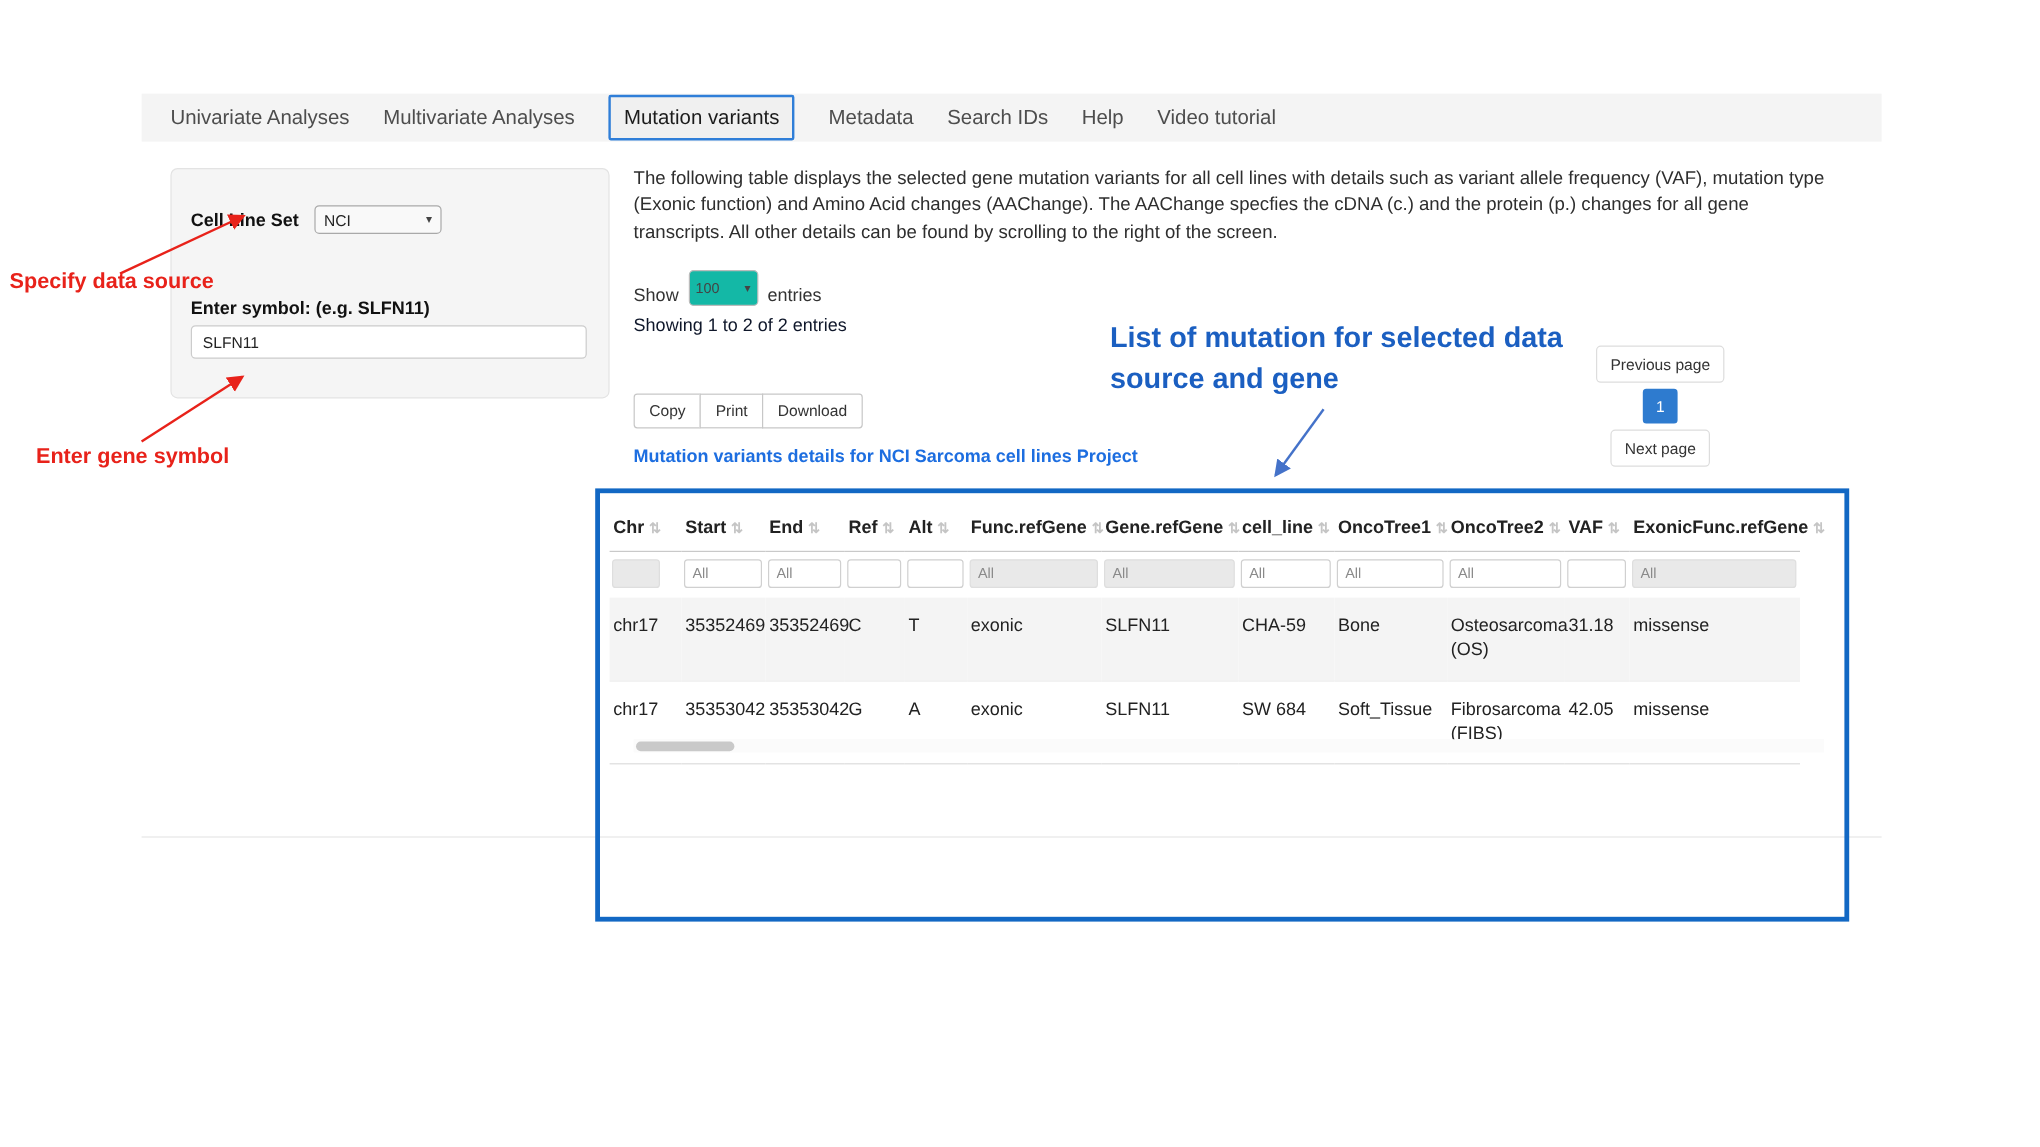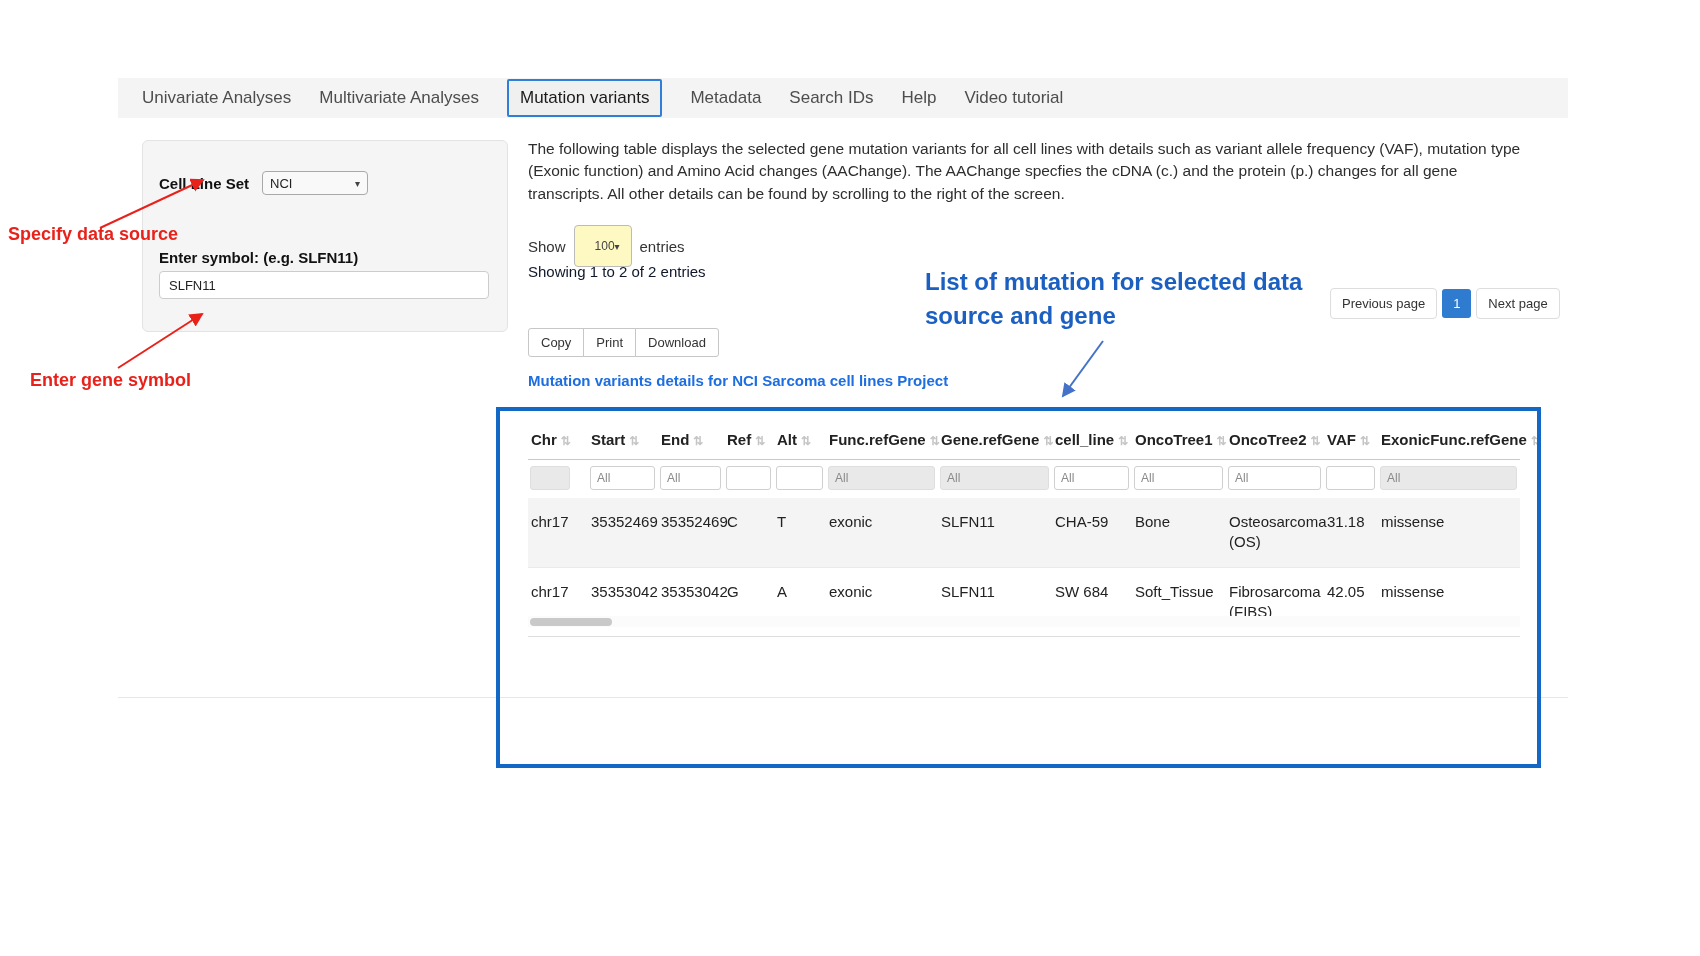--- a/index.html
+++ b/index.html
@@ -35,43 +35,43 @@
   .ann-red.a2{left:30px;top:370px;}
   .ann-blue-text{position:absolute;left:925px;top:265px;width:398px;
                  font-size:24px;font-weight:bold;color:#1b5fc1;line-height:1.42;}
   .arrow-layer{position:absolute;left:0;top:0;width:1700px;height:956px;pointer-events:none;}
   .blue-box{position:absolute;left:496px;top:407px;width:1045px;height:361px;
             border:4px solid #1268c4;box-sizing:border-box;pointer-events:none;}
 
   
   .desc{position:absolute;left:528px;top:138px;width:994px;font-size:15.5px;
         color:#2e2e2e;line-height:1.45;}
-  .show-row{position:absolute;left:528px;top:225px;display:flex;align-items:center;
+  .show-row{position:absolute;left:528px;top:225px;display:flex;align-items:flex-end;
             gap:8px;font-size:15px;color:#333;}
   .mini-select{display:inline-flex;align-items:center;justify-content:space-between;
-               width:58px;height:42px;border:1px solid #bbb;border-radius:4px;
-               background:#fef9c3;padding:0 20px;font-size:12px;color:#444;cursor:pointer;box-sizing:border-box;}
+               width:58px;height:30px;border:1px solid #bbb;border-radius:4px;
+               background:#14b8a6;padding:0 5px;font-size:12px;color:#444;cursor:pointer;box-sizing:border-box;}
   .showing{position:absolute;left:528px;top:263px;font-size:15px;color:#0f172a;}
   .btn-group{position:absolute;left:528px;top:328px;display:flex;}
   .dt-btn{font-family:"Liberation Sans",sans-serif;font-size:13px;color:#333;
           background:#fff;border:1px solid #c7c7c7;padding:6px 12px;margin-right:-1px;cursor:pointer;}
   .dt-btn:first-child{border-radius:3px 0 0 3px;}
   .dt-btn:last-child{border-radius:0 3px 3px 0;}
   .table-title{position:absolute;left:528px;top:372px;font-size:15px;
                font-weight:bold;color:#1d6ee0;}
 
   
-  .pagination{position:absolute;left:1330px;top:288px;display:flex;align-items:center;gap:5px;}
+  .pagination{position:absolute;left:1330px;top:288px;display:flex;align-items:center;gap:5px;flex-direction:column;}
   .page-btn{font-size:13px;color:#333;border:1px solid #ddd;background:#fff;
             padding:7px 11px;border-radius:4px;cursor:pointer;white-space:nowrap;}
   .page-num{font-size:13px;color:#fff;background:#2e7bcf;padding:7px 11px;
             border-radius:3px;cursor:pointer;}
 
   
-  .dtable{position:absolute;left:528px;top:420px;width:992px;border-collapse:collapse;
+  .dtable{position:absolute;left:508px;top:420px;width:992px;border-collapse:collapse;
           table-layout:fixed;font-size:15px;color:#222;}
   .dtable th{text-align:left;font-weight:bold;padding:11px 3px;white-space:nowrap;
              border-bottom:1px solid #c9c9c9;overflow:visible;cursor:pointer;}
   .sort-icon{color:#c5c5c5;font-size:12px;margin-left:4px;}
   .filter-cell{padding:6px 3px 8px 2px;}
   .filter-input{width:100%;height:24px;box-sizing:border-box;border:1px solid #d0d0d0;
                 border-radius:3px;font-family:"Liberation Sans",sans-serif;font-size:12px;
                 color:#555;padding:0 6px;background:#fff;}
   .filter-input::placeholder{color:#8a8a8a;}
   .filter-input.gray{background:#e9e9e9;border:1px solid #dedede;}

